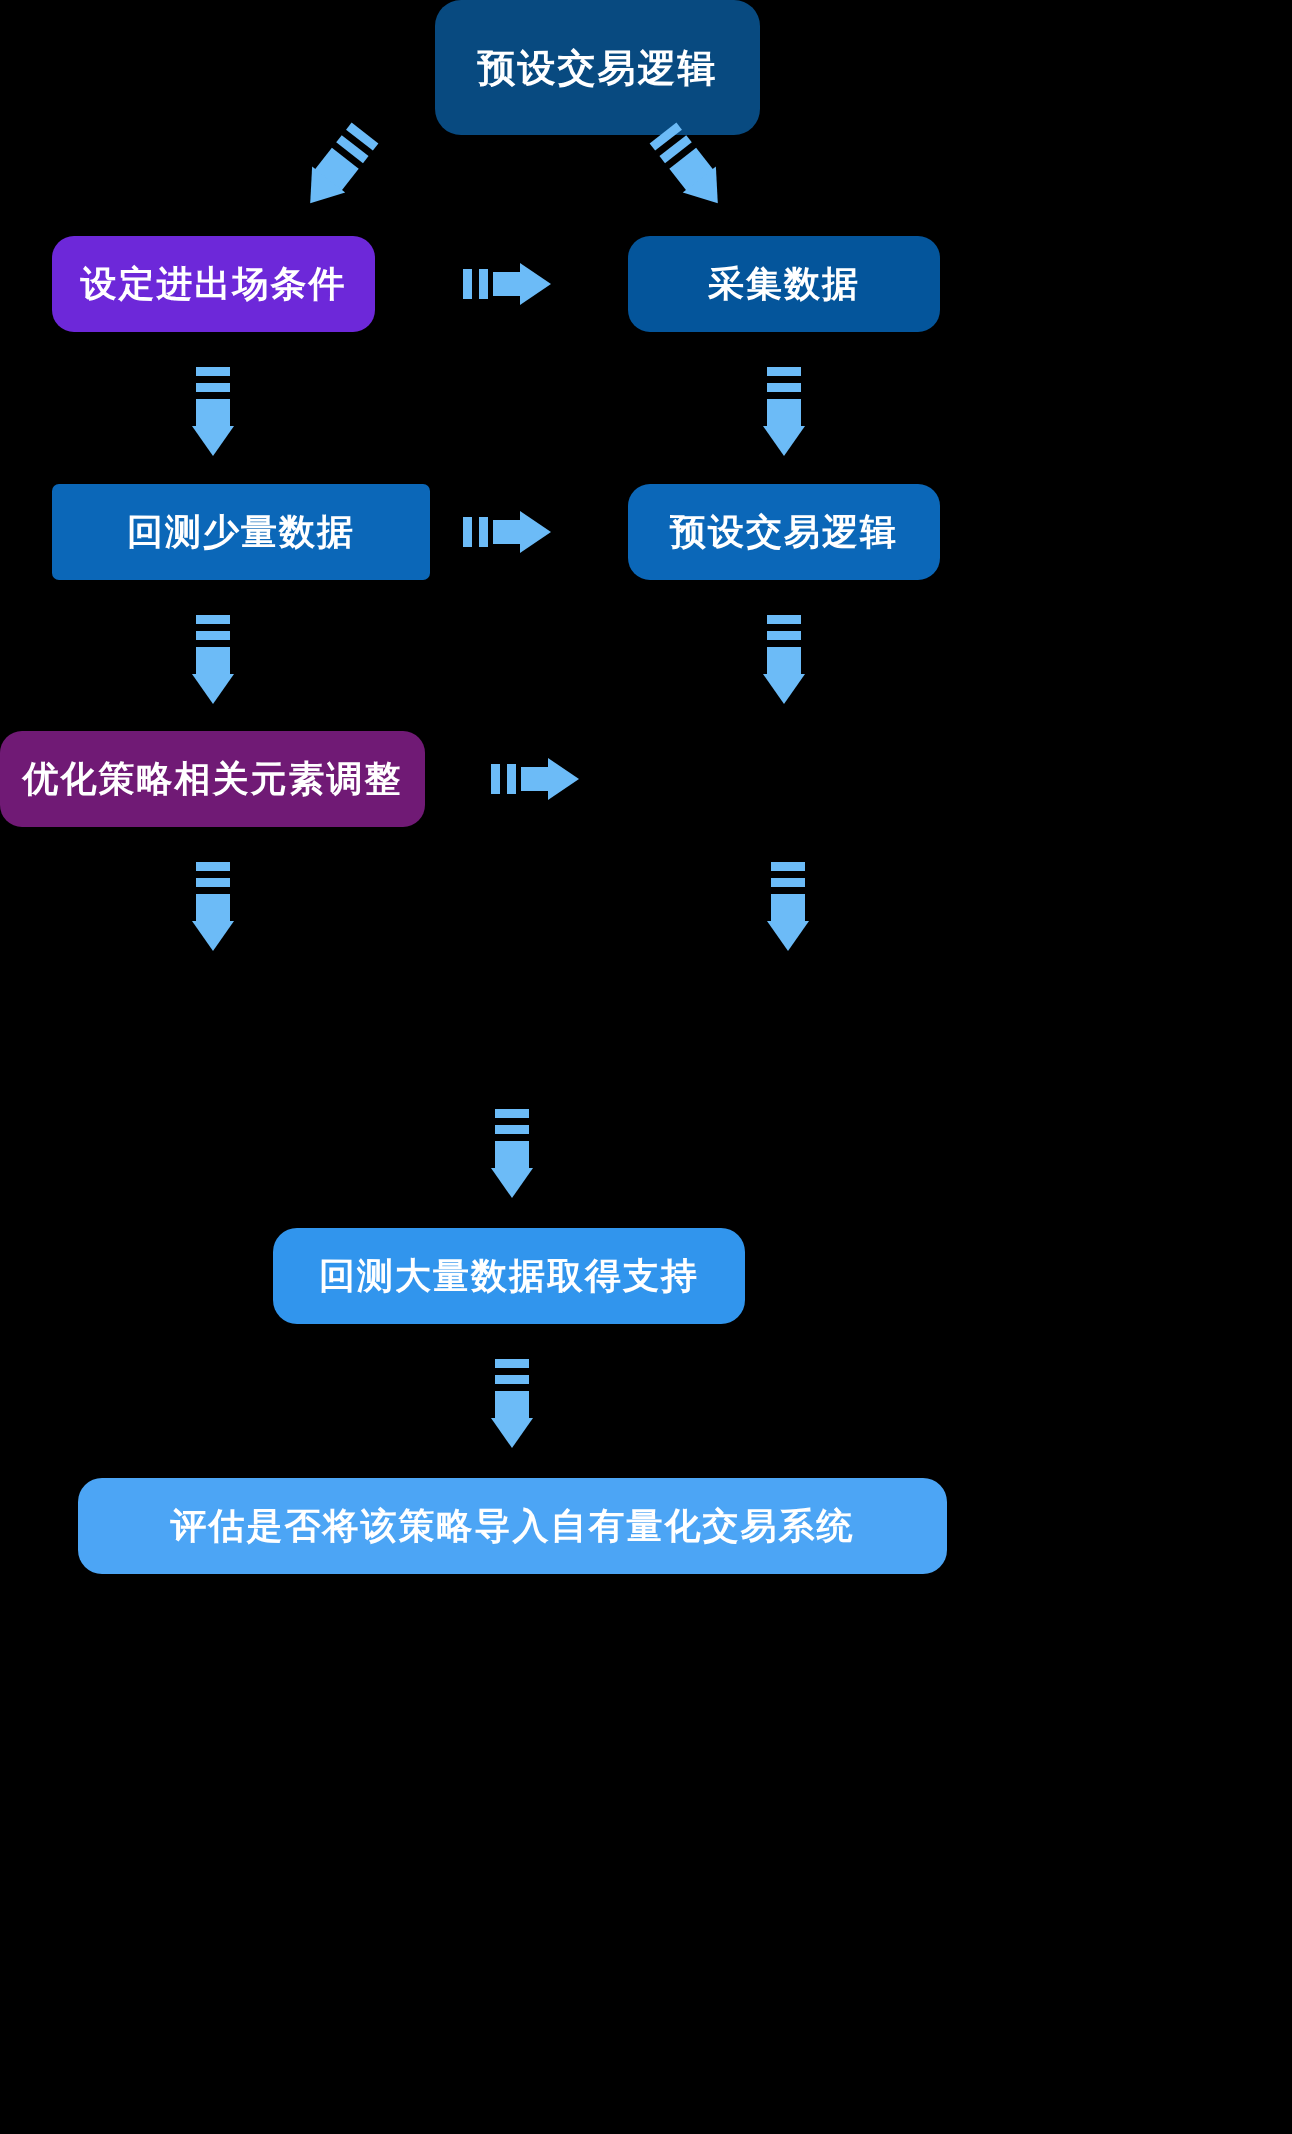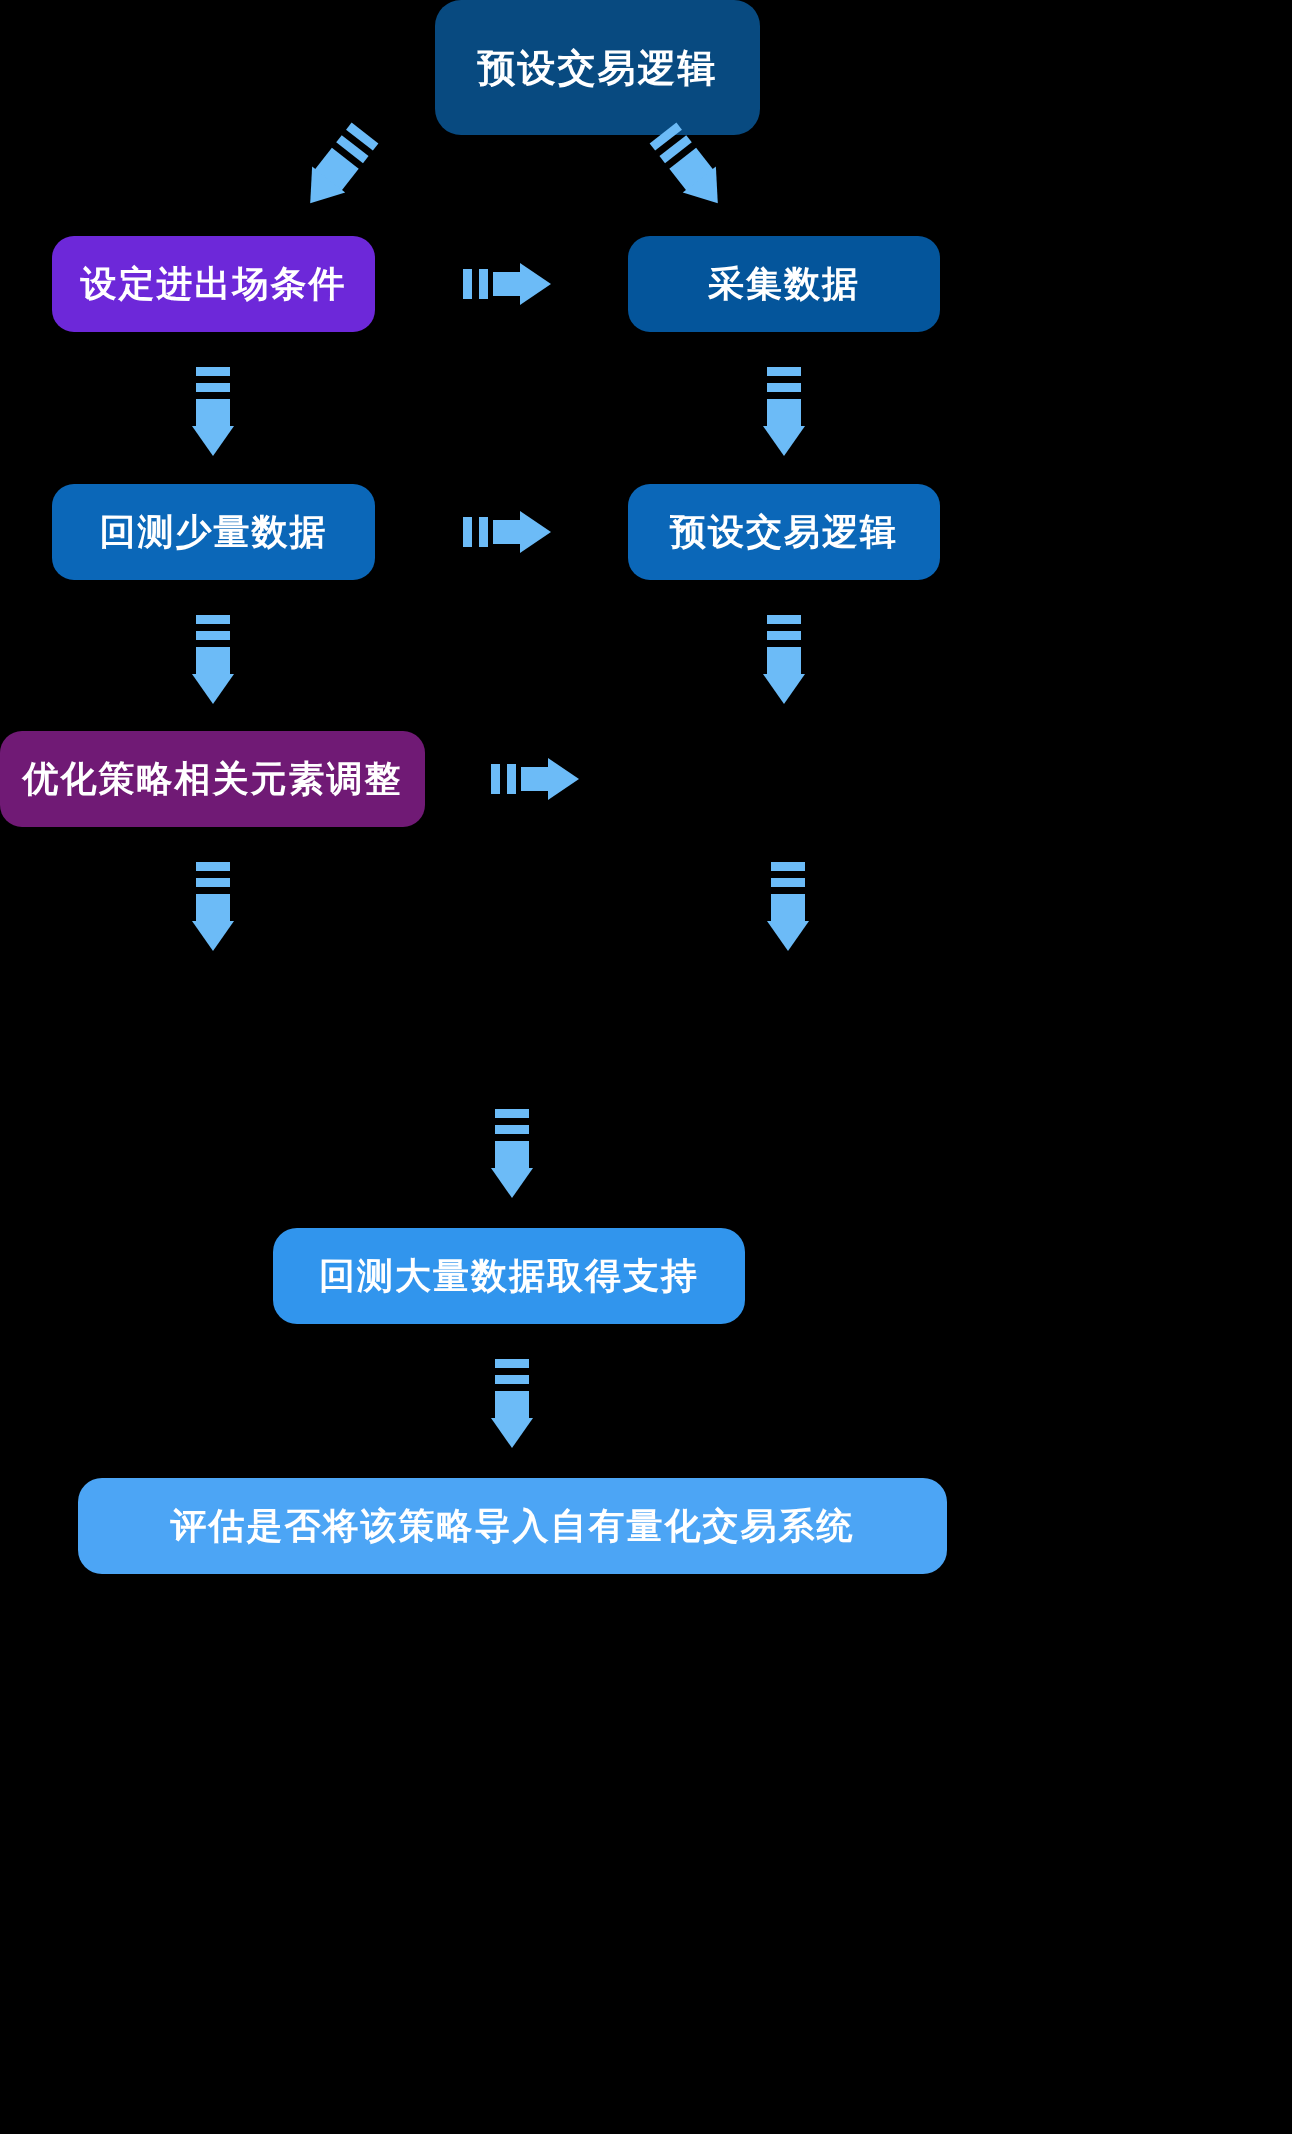--- a/index.html
+++ b/index.html
@@ -25,21 +25,21 @@
     font-weight: bold;
     letter-spacing: 2px;
     text-align: center;
     white-space: nowrap;
     line-height: 1;
   }
   
   #n-preset      { left: 435px; top: 0px;    width: 325px; height: 135px; border-radius: 26px; background:#084A80; font-size: 38px; }
   #n-entryexit   { left: 52px;  top: 236px;  width: 323px; height: 96px;  border-radius: 22px; background:#04559B; font-size: 36px; }
   #n-collect     { left: 628px; top: 236px;  width: 312px; height: 96px;  border-radius: 22px; background:#04559B; font-size: 36px; }
-  #n-backsmall   { left: 52px;  top: 484px;  width: 323px; height: 96px;  border-radius: 22px; background:#0B67B8; font-size: 36px; text-align: center; }
+  #n-backsmall   { left: 52px;  top: 484px;  width: 378px; height: 96px;  border-radius: 7px; background:#0B67B8; font-size: 36px; text-align: center; }
   #n-blindspot   { left: 628px; top: 484px;  width: 312px; height: 96px;  border-radius: 22px; background:#0B67B8; font-size: 36px; }
   #n-optimize    { left: 0px;   top: 731px;  width: 425px; height: 96px;  border-radius: 22px; background:#1179D5; font-size: 36px; }
   #n-abandon     { left: 628px; top: 731px;  width: 320px; height: 96px;  border-radius: 22px; background:#1179D5; font-size: 36px; }
   #n-backlarge   { left: 78px;  top: 978px;  width: 869px; height: 96px;  border-radius: 22px; background:#1E86E0; font-size: 36px; }
   #n-evalopt     { left: 273px; top: 1228px; width: 472px; height: 96px;  border-radius: 24px; background:#3195ED; font-size: 36px; }
   #n-evalimport  { left: 78px;  top: 1478px; width: 869px; height: 96px;  border-radius: 24px; background:#4CA5F5; font-size: 36px; }
 
   
   .arrow-v {
     position: absolute;

